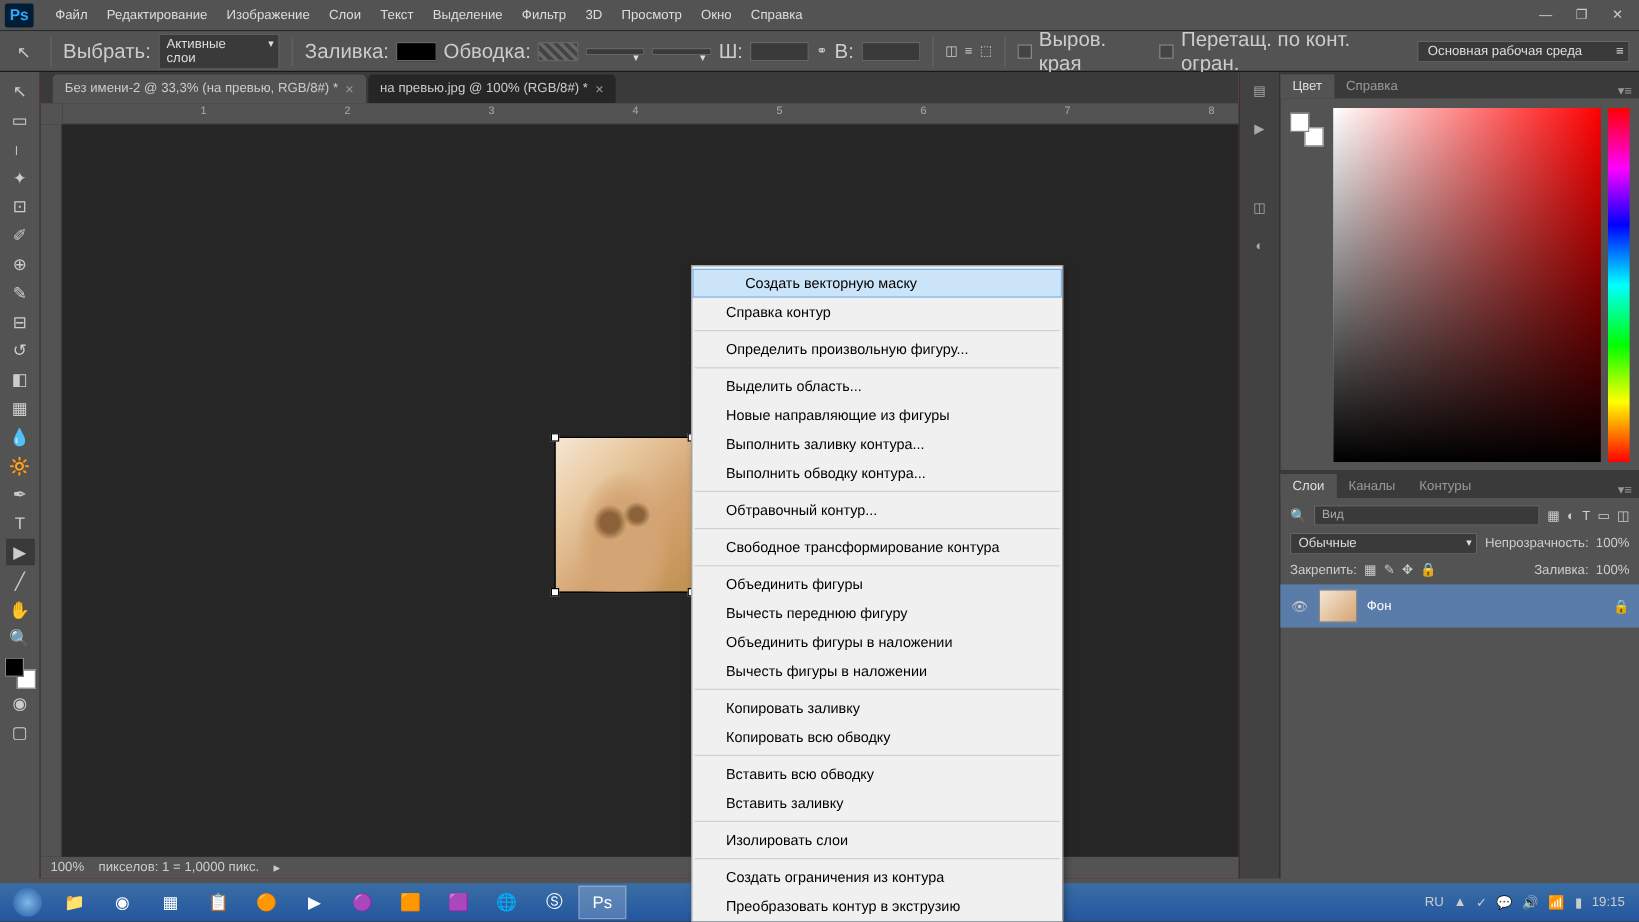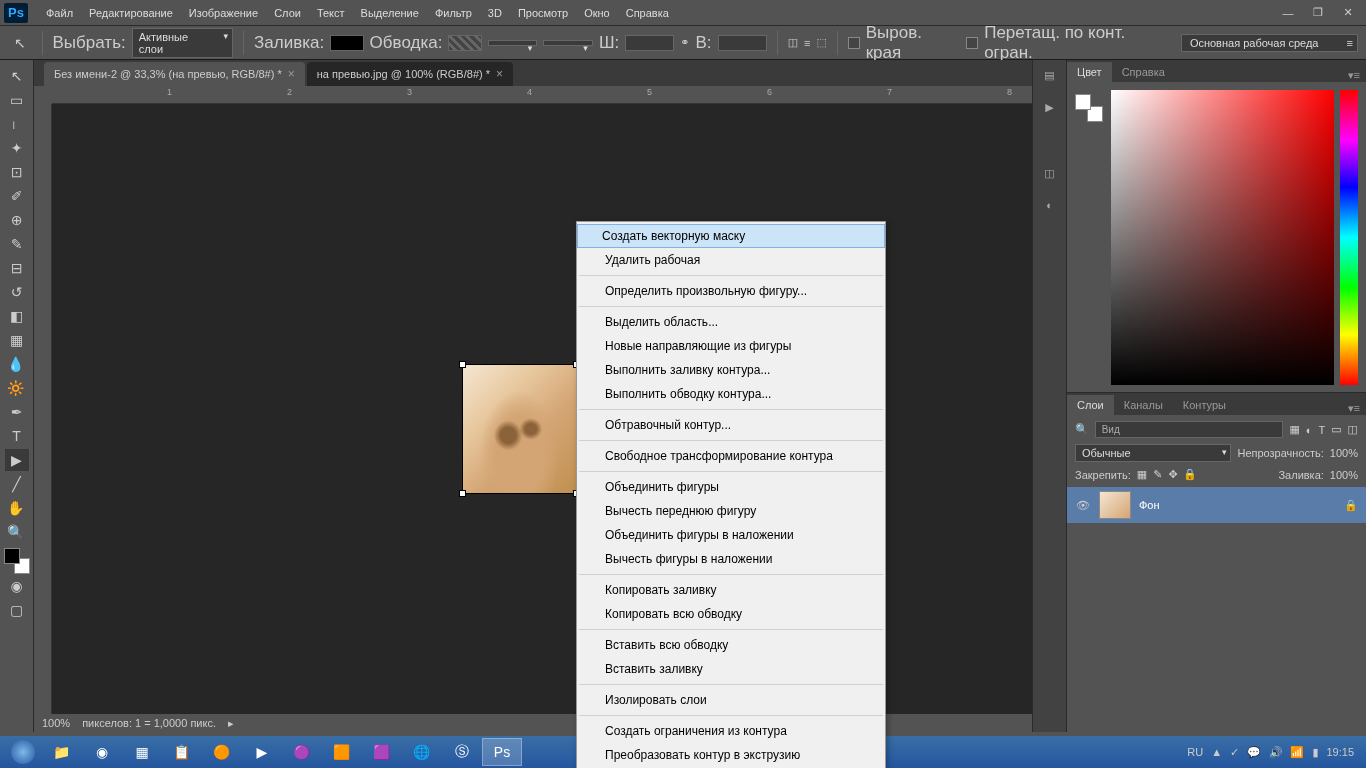--- a/index.html
+++ b/index.html
@@ -61,21 +61,21 @@
 .layers-row{display:flex;align-items:center;gap:6px;font-size:10px;color:#aaa}
 .layers-search{flex:1;background:#3a3a3a;border:1px solid #666;padding:2px 6px;color:#aaa;font-size:10px}
 .layer-item{display:flex;align-items:center;padding:4px 8px;background:#5a7ca8;gap:8px}
 .layer-vis{width:16px;text-align:center}
 .layer-thumb{width:32px;height:28px;background:linear-gradient(135deg,#f5e6d3,#d4a574);border:1px solid #888}
 .layer-name{color:#fff;font-size:11px}
 .layer-lock{margin-left:auto;color:#ddd}
 
 .context-menu{position:absolute;left:576px;top:221px;width:310px;background:#f0f0f0;border:1px solid #999;box-shadow:2px 2px 6px rgba(0,0,0,0.3);padding:2px 0;z-index:100}
 .ctx-item{padding:5px 28px;color:#000;font-size:12px}
-.ctx-item.hover{background:#cce4f7;border:1px solid #7eb4ea;padding:4px 24px}
+.ctx-item.hover{background:#cce4f7;border:1px solid #7eb4ea;padding:4px 43px}
 .ctx-item.disabled{color:#000000}
 .ctx-sep{height:1px;background:#d0d0d0;margin:3px 2px}
 
 .taskbar{position:absolute;bottom:0;left:0;right:0;height:32px;background:linear-gradient(to bottom,#3a6ea5 0%,#2456a0 100%);display:flex;align-items:center;padding:0 4px}
 .start-btn{width:38px;height:28px;display:flex;align-items:center;justify-content:center}
 .start-orb{width:24px;height:24px;border-radius:50%;background:radial-gradient(circle,#7db9e8 0%,#2456a0 100%);position:relative}
 .task-icon{width:40px;height:28px;display:flex;align-items:center;justify-content:center;color:#fff;font-size:14px}
 .task-icon.active{background:rgba(255,255,255,0.2);border:1px solid rgba(255,255,255,0.3)}
 .tray{margin-left:auto;display:flex;align-items:center;gap:8px;padding-right:8px;color:#fff;font-size:11px}
 .ruler-num{position:absolute;bottom:6px;font-size:9px;color:#aaa}
@@ -267,21 +267,21 @@
         <div class="layer-thumb"></div>
         <div class="layer-name">Фон</div>
         <div class="layer-lock">🔒</div>
       </div>
     </div>
   </div>
 </div>
 
 <div class="context-menu" id="ctxmenu">
     <div class="ctx-item hover">Создать векторную маску</div>
-    <div class="ctx-item normal">Удалить рабочая</div>
+    <div class="ctx-item normal">Справка контур</div>
     <div class="ctx-sep"></div>
     <div class="ctx-item normal">Определить произвольную фигуру...</div>
     <div class="ctx-sep"></div>
     <div class="ctx-item normal">Выделить область...</div>
     <div class="ctx-item disabled">Новые направляющие из фигуры</div>
     <div class="ctx-item normal">Выполнить заливку контура...</div>
     <div class="ctx-item normal">Выполнить обводку контура...</div>
     <div class="ctx-sep"></div>
     <div class="ctx-item disabled">Обтравочный контур...</div>
     <div class="ctx-sep"></div>

